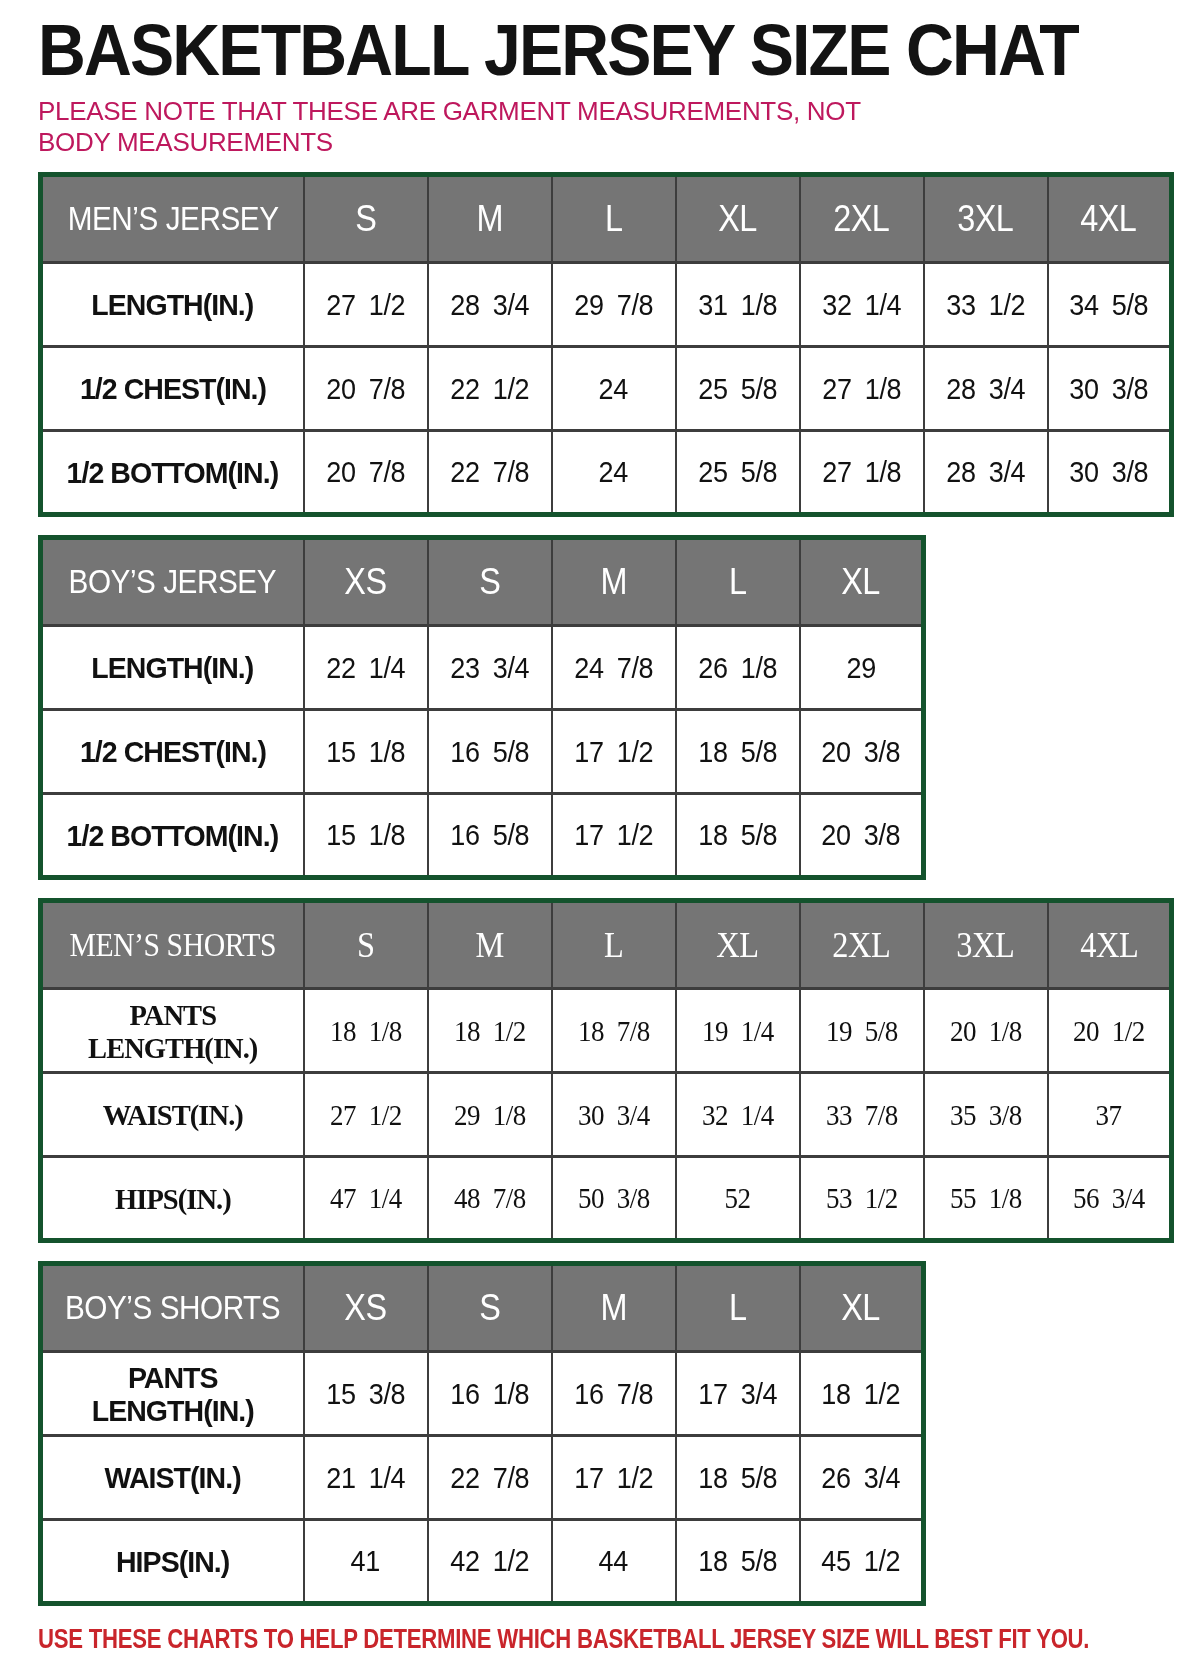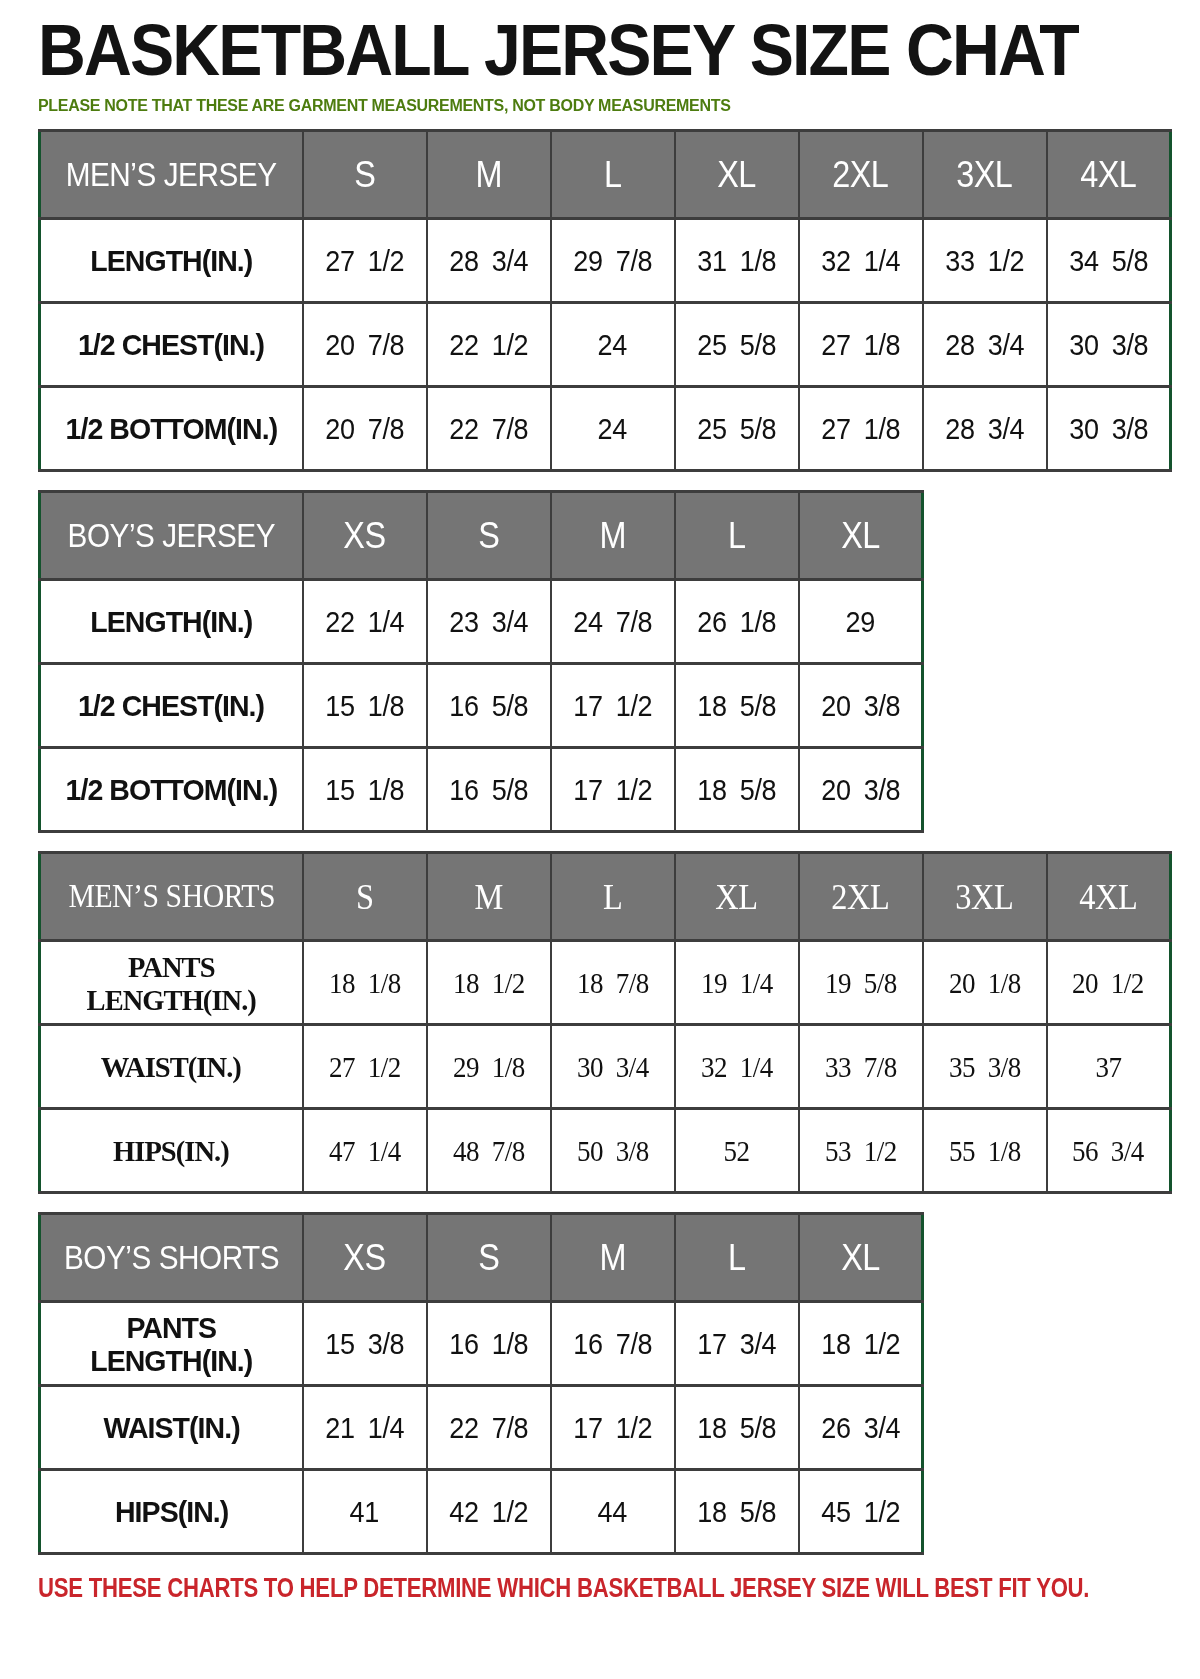--- a/index.html
+++ b/index.html
@@ -22,34 +22,34 @@
     letter-spacing: -2px;
     line-height: 1.0;
     white-space: nowrap;
     transform: scaleX(0.92);
     transform-origin: left center;
   }
 
   .note {
     margin-top: 10px;
     width: 870px;
-    font-size: 16px;
-    font-weight: bold;
+    font-size: 26px;
+    font-weight: normal;
     letter-spacing: -0.3px;
     line-height: 1.2;
-    color: #4d7c0f;
+    color: #be185d;
   }
 
   .tables-host { margin-top: 14px; }
 
   table.size-table {
     border-collapse: collapse;
     table-layout: fixed;
     margin: 0 0 18px 0;
-    border: 3px solid #14532d;
+    border: 5px solid #14532d;
   }
   table.size-table th,
   table.size-table td {
     border-left: 2px solid #3d3d3d;
     border-right: 2px solid #3d3d3d;
     border-top: 3px solid #3d3d3d;
     border-bottom: 3px solid #3d3d3d;
     text-align: center;
     vertical-align: middle;
     padding: 0;

